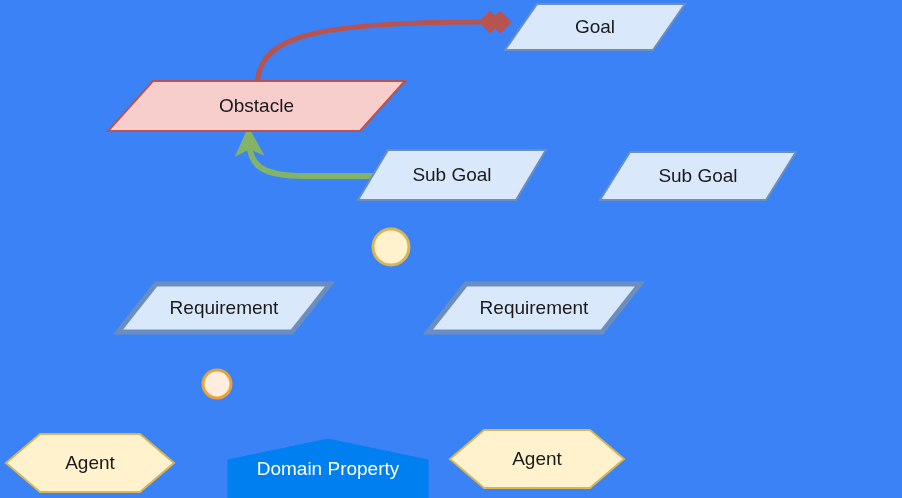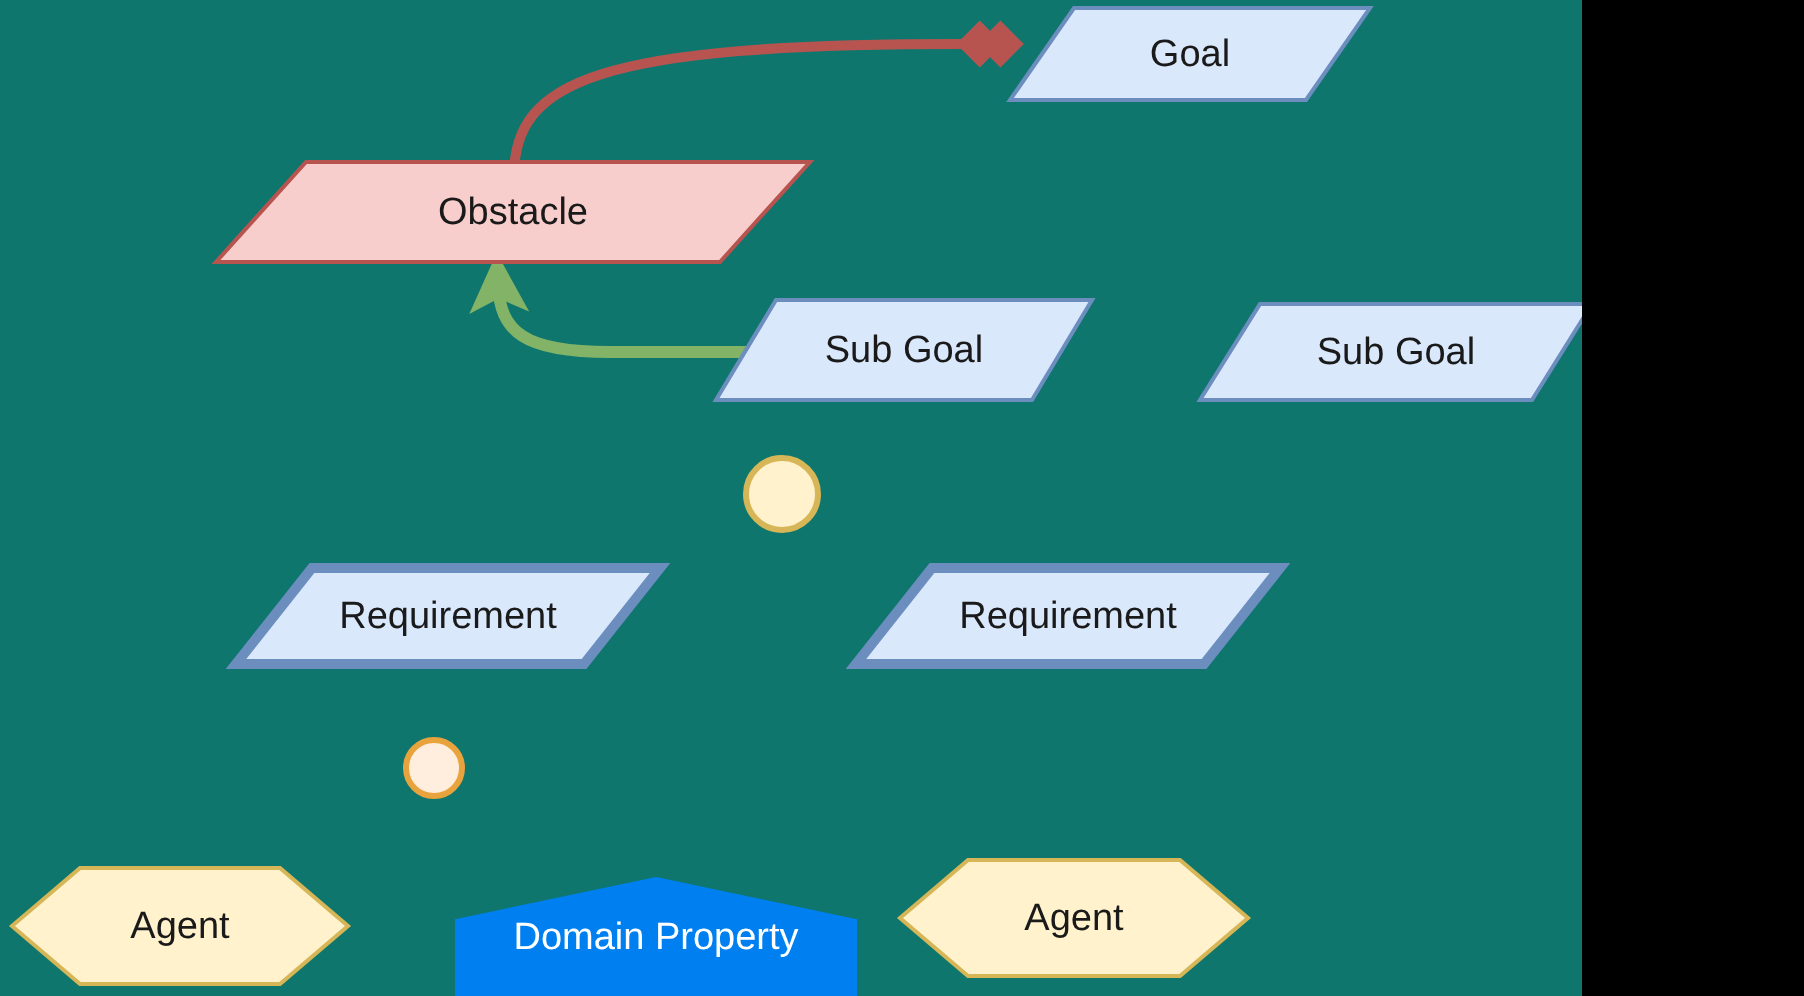--- a/index.html
+++ b/index.html
@@ -5,23 +5,23 @@
   html, body {
     margin: 0;
     padding: 0;
     background: #000000;
   }
   body {
     font-family: "Liberation Sans", sans-serif;
   }
   #canvas {
     position: relative;
-    width: 791px;
+    width: 902px;
     height: 498px;
-    background: #0f766e;
+    background: #3b82f6;
     overflow: hidden;
   }
   #diagram-svg {
     position: absolute;
     left: 0;
     top: 0;
     width: 902px;
     height: 498px;
   }
   .node-label {

